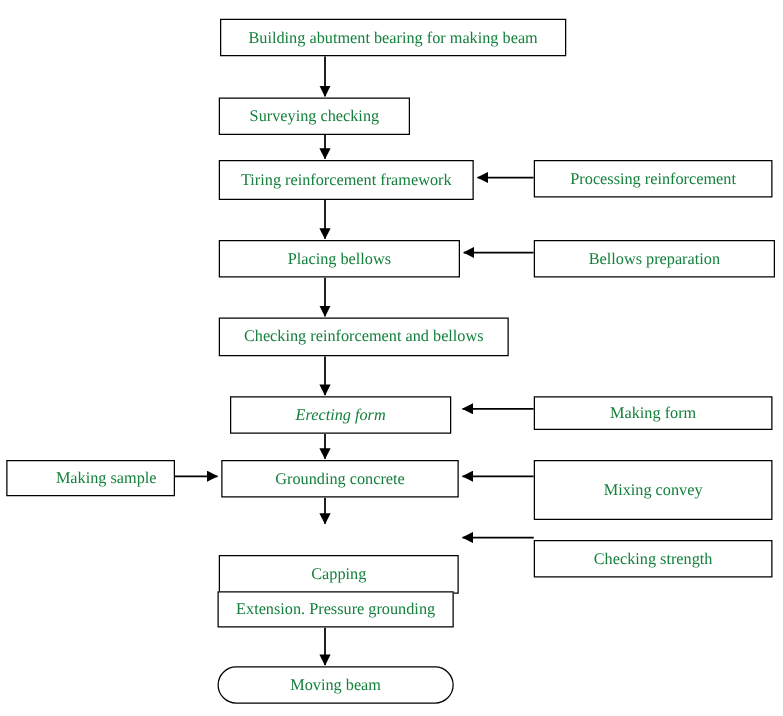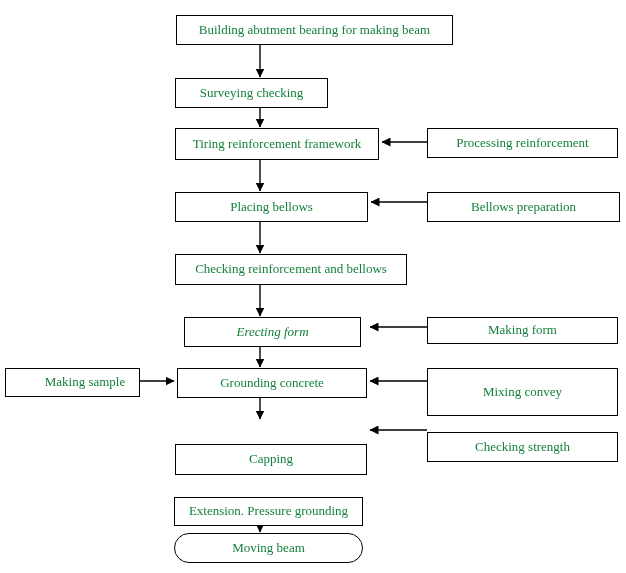--- a/index.html
+++ b/index.html
@@ -45,21 +45,21 @@
 
   
   .n-b1  { left:176px; top:15px;  width:277px; height:30px; }
   .n-b2  { left:175px; top:78px;  width:153px; height:30px; }
   .n-b3  { left:175px; top:128px; width:204px; height:32px; }
   .n-b4  { left:175px; top:192px; width:193px; height:30px;font-family:Liberation Serif, serif; }
   .n-b5  { left:175px; top:254px; width:232px; height:31px; }
   .n-b6  { left:184px; top:317px; width:177px; height:30px;font-style:italic; }
   .n-b7  { left:177px; top:368px; width:190px; height:30px; }
   .n-b8  { left:175px; top:408px; width:192px; height:31px;margin-top:36px; }
-  .n-b9  { left:174px; top:473px; width:189px; height:29px;margin-top:24px; }
+  .n-b9  { left:174px; top:473px; width:189px; height:29px; }
   .n-b10 { left:174px; top:533px; width:189px; height:30px;border-radius:15px; }
 
   
   .n-r1 { left:427px; top:128px; width:191px; height:30px; }
   .n-r2 { left:427px; top:192px; width:193px; height:30px; }
   .n-r3 { left:427px; top:317px; width:191px; height:27px; }
   .n-r4 { left:427px; top:368px; width:191px; height:48px; }
   .n-r5 { left:427px; top:420px; width:191px; height:30px;margin-top:12px; }
 
   

